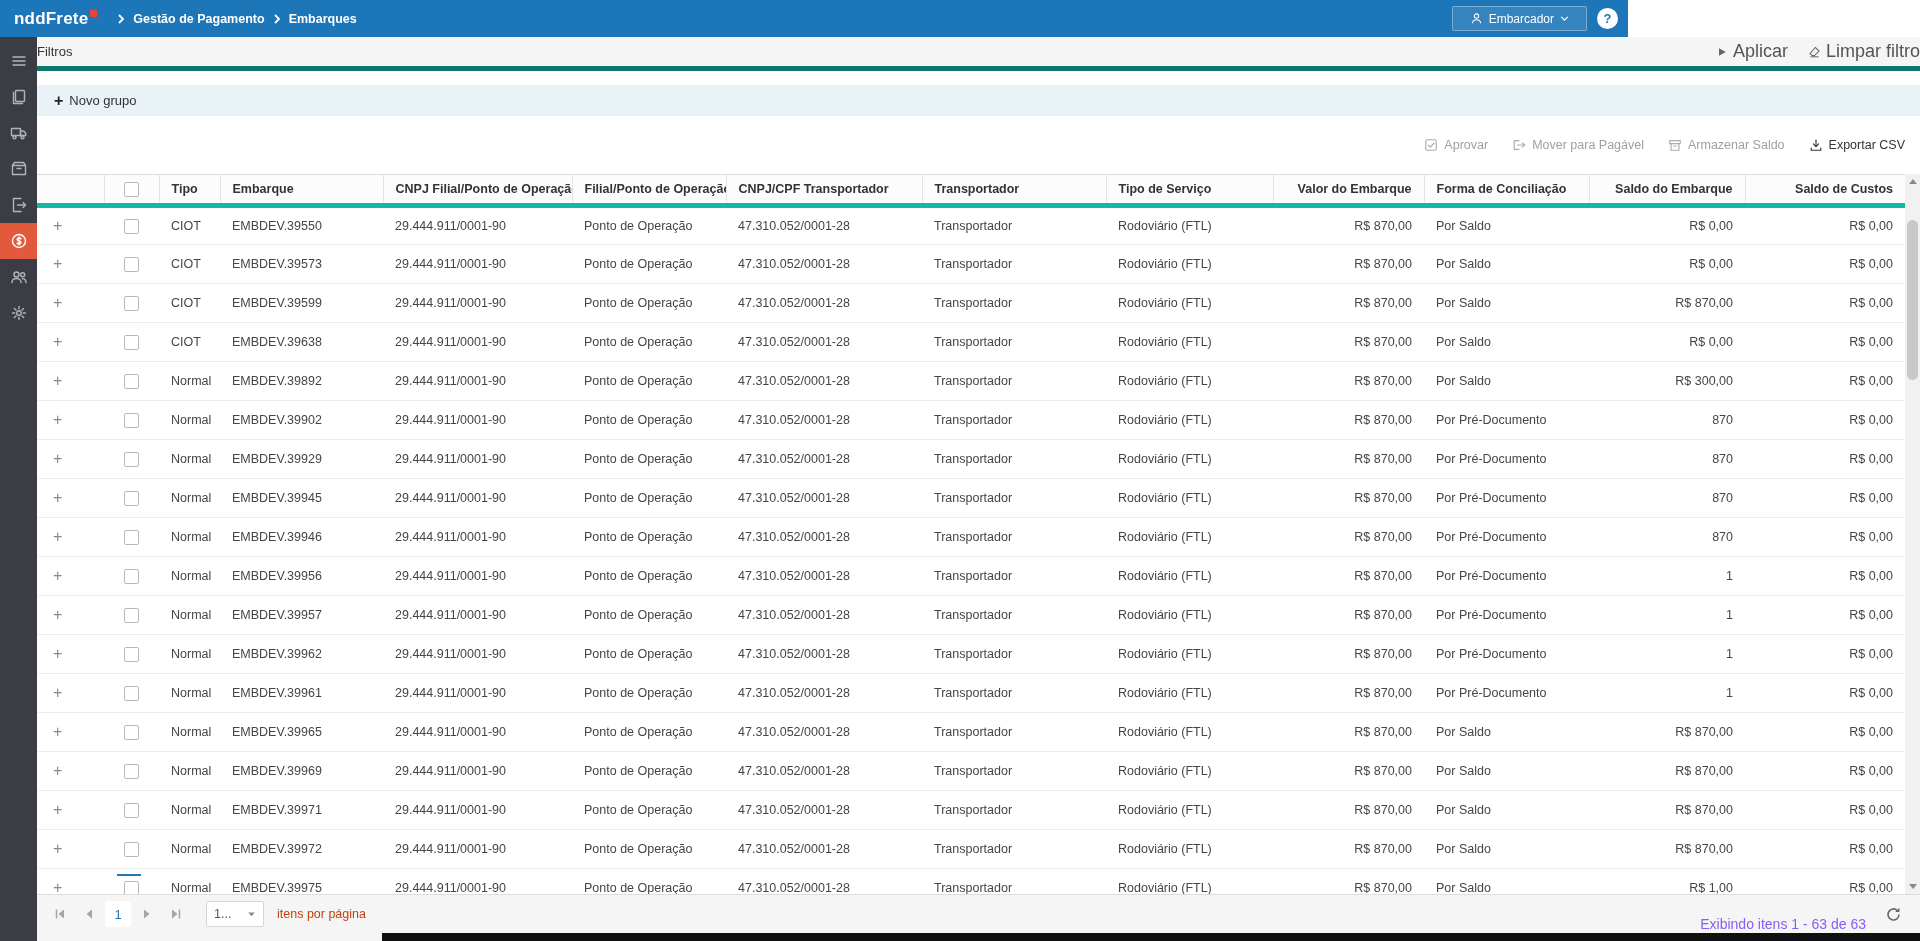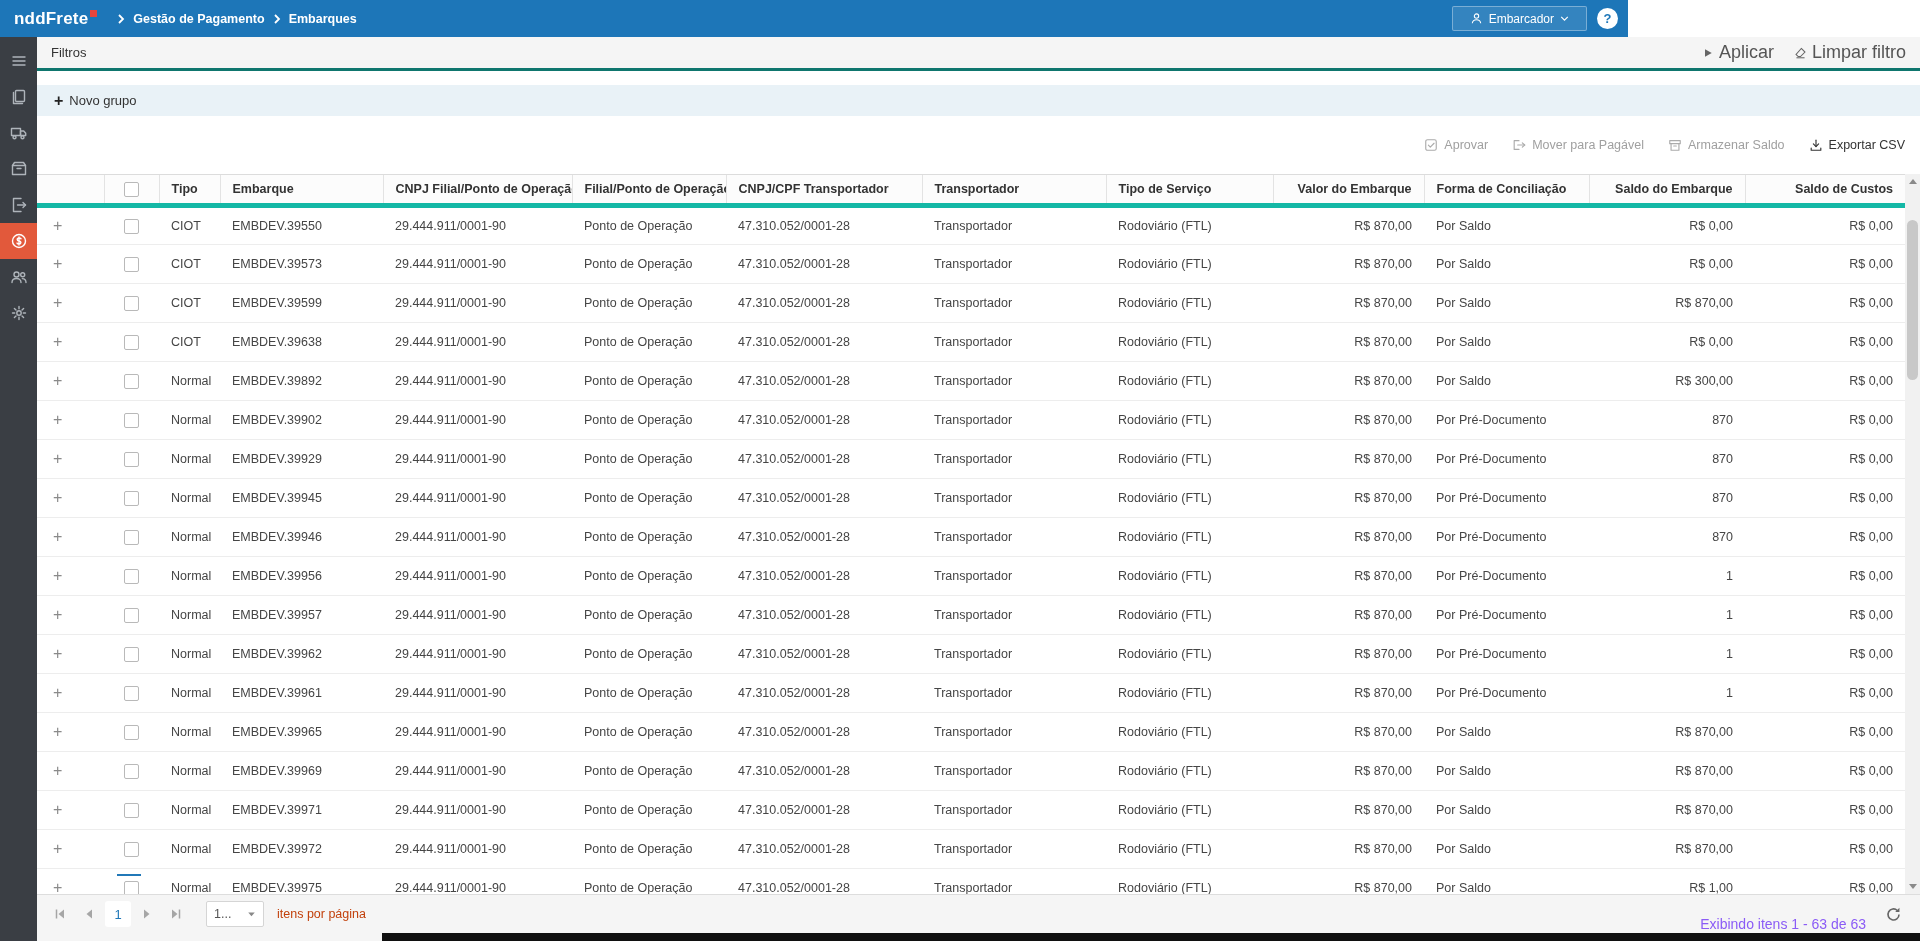--- a/index.html
+++ b/index.html
@@ -29,21 +29,21 @@
 
   
   .sidebar{position:absolute; left:0; top:37px; width:37px; height:904px;
     background:var(--sidebar-bg); padding-top:6px; display:flex; flex-direction:column; z-index:4;}
   .side-item{height:36px; display:flex; align-items:center; justify-content:center; color:#aeb4ba; cursor:pointer;}
   .side-item.active{background:var(--active-item-bg); color:#fff;}
   .side-item svg{stroke:currentColor; fill:none; stroke-width:1.4; stroke-linecap:round; stroke-linejoin:round;}
 
   
   .filters-bar{position:absolute; left:37px; top:37px; right:0; height:34px;
-    background:#f5f5f5; border-bottom:3px solid #0f766e; display:flex; align-items:center; padding:0 14px;}
+    background:#f5f5f5; border-bottom:5px solid #0f766e; display:flex; align-items:center; padding:0 0;}
   .filters-title{font-size:13px; color:#333;}
   .filters-actions{margin-left:auto; display:flex; align-items:center; gap:20px;}
   .flink{display:flex; align-items:center; gap:5px; font-size:18px; color:#555; cursor:pointer;}
   .flink svg{stroke:#666; fill:none; stroke-width:1.3;}
 
   
   .groups-band{position:absolute; left:37px; top:85px; right:0; height:31px;
     background:var(--groups-band-bg); display:flex; align-items:center; padding:12px 17px;}
   .new-group{display:flex; align-items:center; gap:6px; font-size:13px; color:#333; cursor:pointer;}
   .plus-glyph::before{content:"+"; font-size:16px; font-weight:bold; color:#222; line-height:1;}

